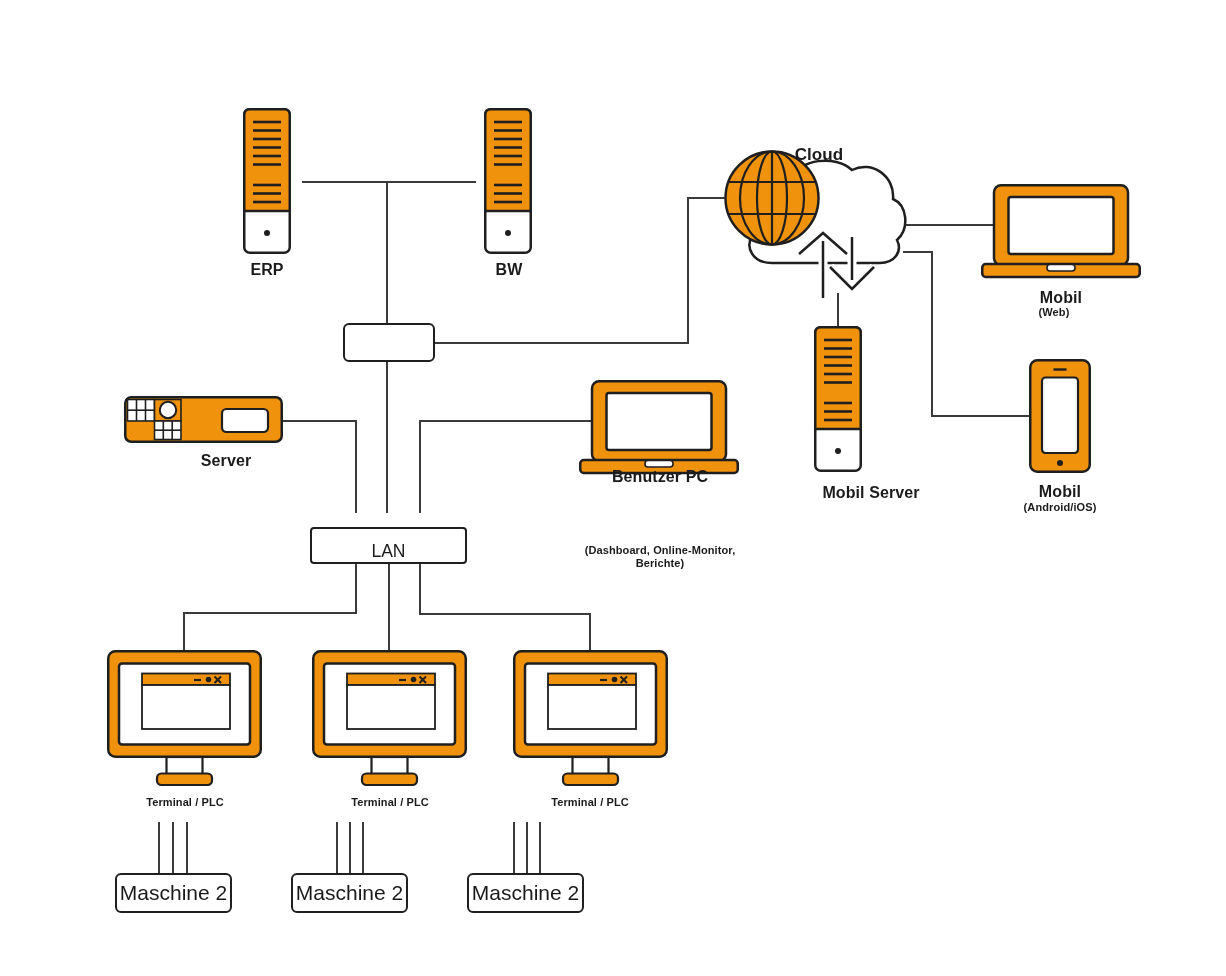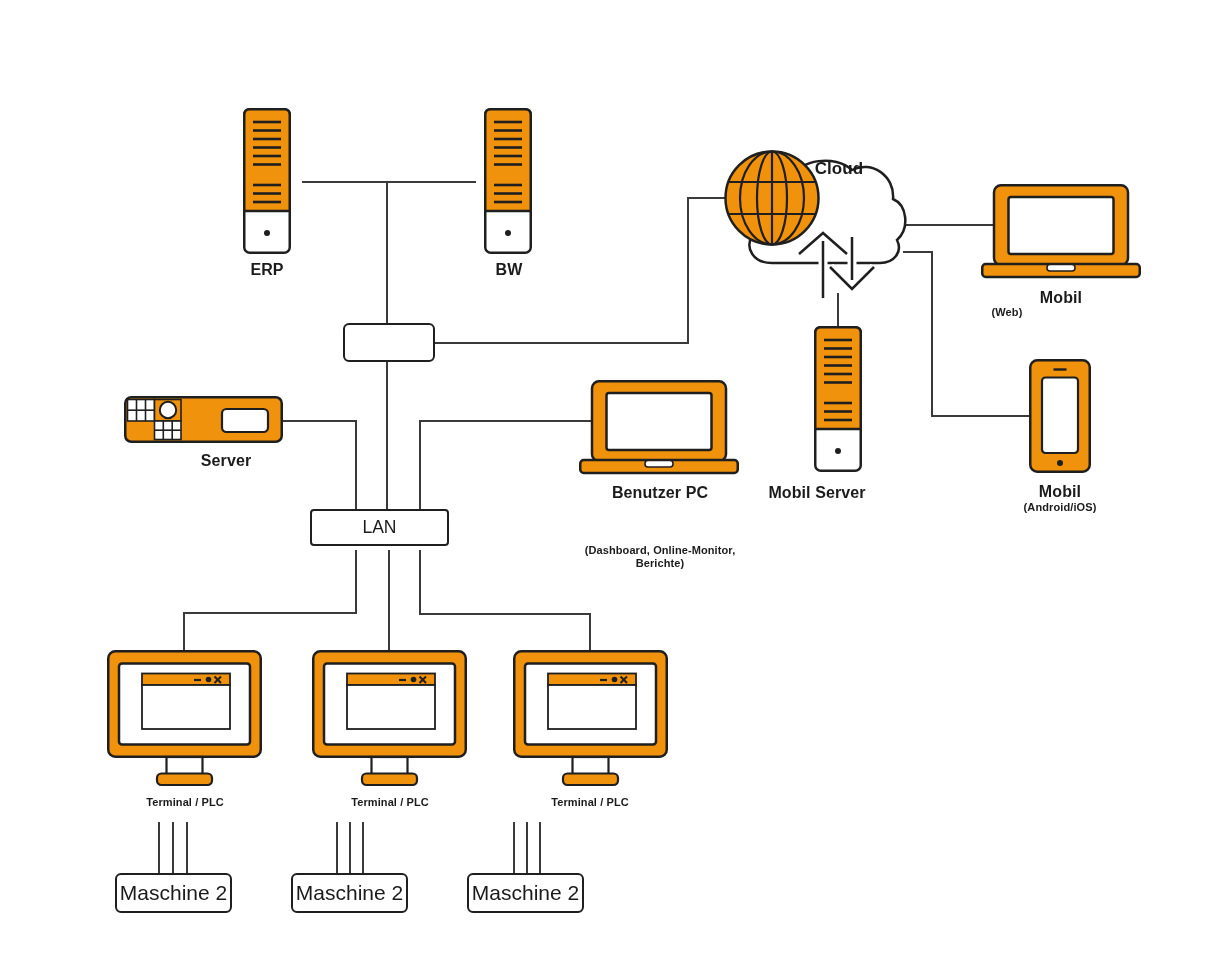--- a/index.html
+++ b/index.html
@@ -181,49 +181,49 @@
     <use href="#phone" x="1029" y="359"></use>
     <use href="#rack" x="124" y="396"></use>
     <use href="#laptop" x="579" y="380"></use>
     <use href="#monitor" x="107" y="650"></use>
     <use href="#monitor" x="312" y="650"></use>
     <use href="#monitor" x="513" y="650"></use>
   </svg>
 
   <div class="box" style="left:343px;top:323px;width:92px;height:39px;border-radius:6px;"></div>
 
-  <div class="box" style="left:310px;top:509px;width:139px;height:37px;border-radius:4px;font-size:17.5px;">
+  <div class="box" style="left:310px;top:527px;width:157px;height:37px;border-radius:4px;font-size:17.5px;align-items:flex-end;">
     <span>LAN</span>
   </div>
 
   <div class="box" style="left:115px;top:873px;width:117px;height:40px;border-radius:6px;">
     <span>Maschine 2</span>
   </div>
   <div class="box" style="left:291px;top:873px;width:117px;height:40px;border-radius:6px;">
     <span>Maschine 2</span>
   </div>
   <div class="box" style="left:467px;top:873px;width:117px;height:40px;border-radius:6px;">
     <span>Maschine 2</span>
   </div>
 
   <div class="lbl" style="left:267px;top:260px;">ERP</div>
   <div class="lbl" style="left:509px;top:260px;">BW</div>
-  <div class="lbl cloudlbl" style="left:839px;top:145px;margin-top:14px;">Cloud</div>
+  <div class="lbl cloudlbl" style="left:819px;top:145px;">Cloud</div>
 
   <div class="lbl" style="left:1061px;top:288px;">Mobil</div>
-  <div class="lbl small" style="left:1007px;top:306px;">(Web)</div>
-
-  <div class="lbl" style="left:817px;top:483px;">Mobil Server</div>
+  <div class="lbl small" style="left:1054px;top:306px;">(Web)</div>
+
+  <div class="lbl" style="left:871px;top:483px;">Mobil Server</div>
 
   <div class="lbl" style="left:1060px;top:482px;">Mobil</div>
   <div class="lbl small" style="left:1060px;top:501px;">(Android/iOS)</div>
 
   <div class="lbl" style="left:202px;top:451px;margin-left:24px;">Server</div>
 
-  <div class="lbl" style="left:660px;top:483px;text-align:center;">Benutzer PC</div>
+  <div class="lbl" style="left:660px;top:467px;text-align:center;">Benutzer PC</div>
   <div class="lbl small multiline" style="left:660px;top:503px;">(Dashboard, Online-Monitor,
 Berichte)</div>
 
   <div class="lbl terminal" style="left:185px;top:793px;">Terminal / PLC</div>
   <div class="lbl terminal" style="left:390px;top:793px;">Terminal / PLC</div>
   <div class="lbl terminal" style="left:590px;top:793px;">Terminal / PLC</div>
 
 </div>
 
 </body></html>

